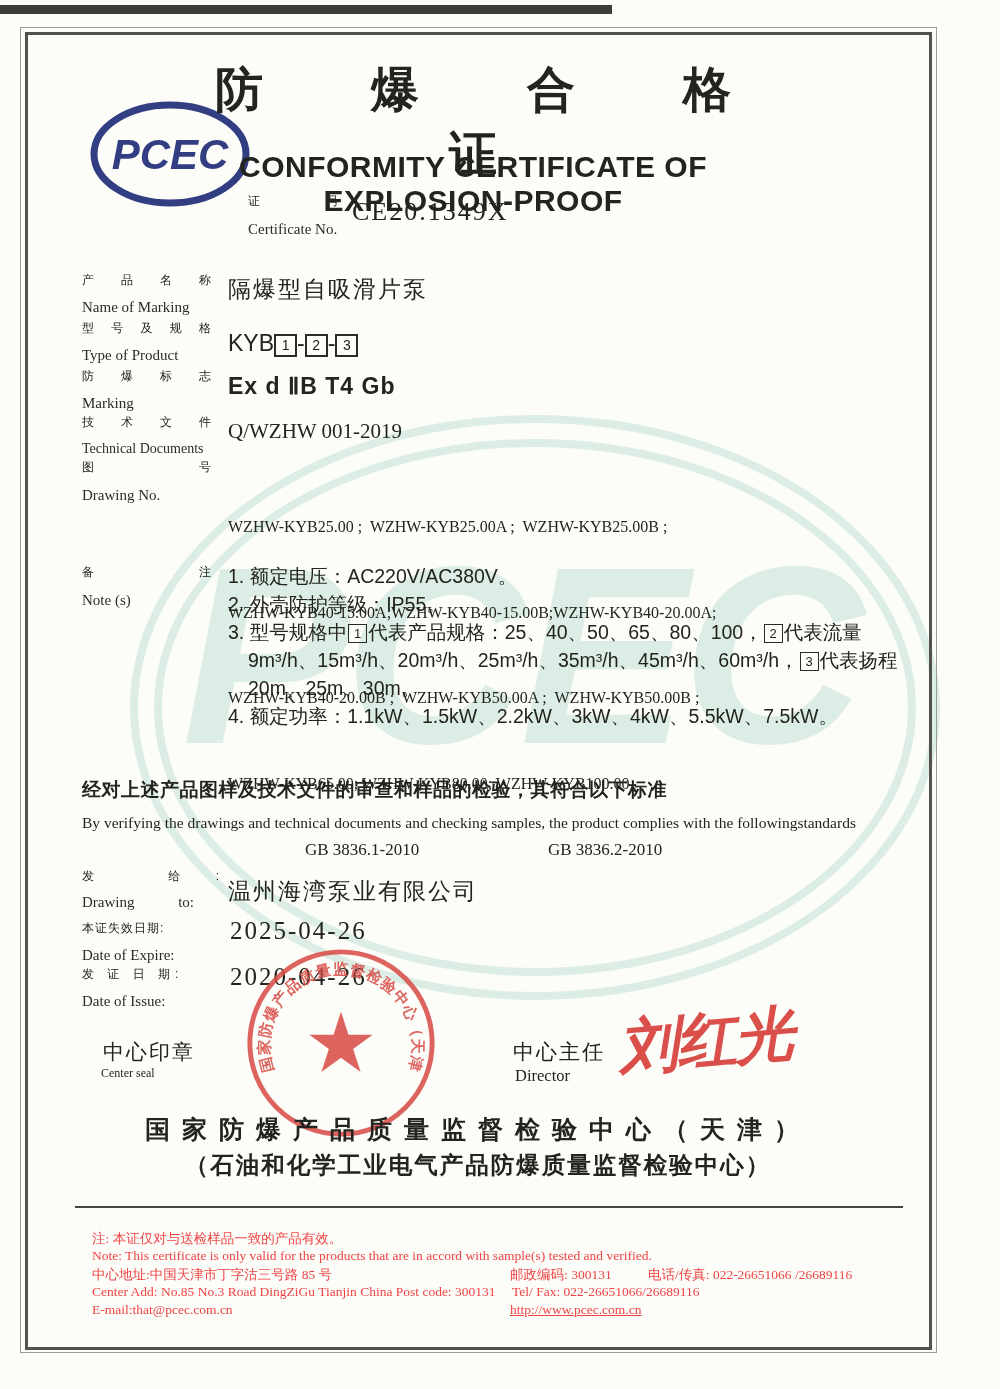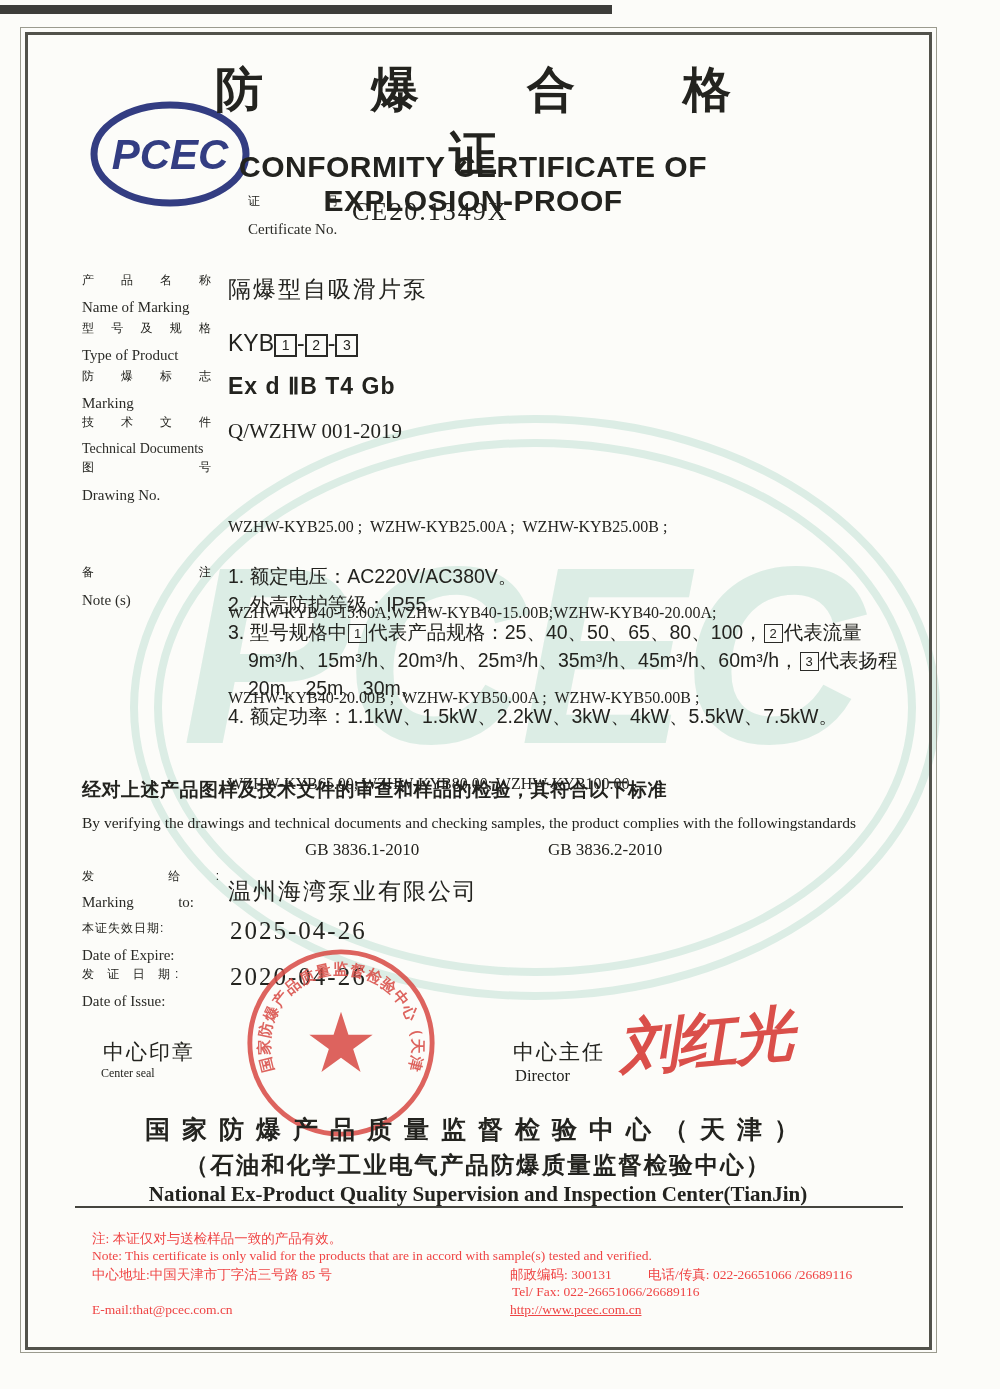--- a/index.html
+++ b/index.html
@@ -106,21 +106,21 @@
     <div style="padding-left:20px;">20m、25m、30m。</div>
     <div>4. 额定功率：1.1kW、1.5kW、2.2kW、3kW、4kW、5.5kW、7.5kW。</div>
   </div>
 
   <div class="abs stmt-en" style="left:82px;top:814px;width:830px;">By verifying the drawings and technical documents and checking samples, the product complies with the followingstandards</div>
   <div class="abs stmt-cn" style="left:82px;top:777px;width:800px;">经对上述产品图样及技术文件的审查和样品的检验，其符合以下标准</div>
   <div class="abs gb" style="left:305px;top:840px;">GB 3836.1-2010</div>
   <div class="abs gb" style="left:548px;top:840px;">GB 3836.2-2010</div>
 
   <div class="abs lab-cn jl" style="left:82px;top:868px;width:138px;">发 给:</div>
-  <div class="abs lab-en jl" style="left:82px;top:894px;width:112px;">Marking to:</div>
+  <div class="abs lab-en jl" style="left:82px;top:894px;width:112px;">Drawing to:</div>
   <div class="abs cnval" style="left:228px;top:876px;">温州海湾泵业有限公司</div>
 
   <div class="abs lab-cn" style="left:82px;top:920px;">本证失效日期:</div>
   <div class="abs lab-en" style="left:82px;top:947px;">Date of Expire:</div>
   <div class="abs bigval" style="left:230px;top:917px;font-size:25px;">2025-04-26</div>
 
   <div class="abs lab-cn" style="left:82px;top:966px;letter-spacing:5px;">发 证 日 期:</div>
   <div class="abs lab-en" style="left:82px;top:993px;">Date of Issue:</div>
   <div class="abs bigval" style="left:230px;top:963px;font-size:25px;">2020-04-26</div>
 
@@ -137,25 +137,25 @@
     </defs>
     <circle cx="100" cy="100" r="93" fill="none" stroke="#d94f49" stroke-width="5"></circle>
     <polygon fill="#d94f49" points="100,68 107.6,91.5 132.3,91.5 112.4,106 120,129.5 100,115 80,129.5 87.6,106 67.7,91.5 92.4,91.5"></polygon>
     <text font-size="15.5" fill="#d94f49" font-weight="bold" letter-spacing="1">
       <textPath href="#sealArc">国家防爆产品质量监督检验中心（天津）</textPath>
     </text>
   </svg>
 
   <div class="abs org1" style="left:38px;top:1113px;width:880px;">国家防爆产品质量监督检验中心（天津）</div>
   <div class="abs org2" style="left:38px;top:1149px;width:880px;">（石油和化学工业电气产品防爆质量监督检验中心）</div>
-  <div class="abs org3" style="left:38px;top:1182px;width:880px;">National Ex-Product Quality Supervision and Inspection Center(TianJin)</div>
   <div class="abs" style="left:75px;top:1206px;width:828px;height:2px;background:#45453f;"></div>
 
   <div class="abs foot" style="left:92px;top:1230px;">注: 本证仅对与送检样品一致的产品有效。</div>
   <div class="abs foot" style="left:92px;top:1248px;">Note: This certificate is only valid for the products that are in accord with sample(s) tested and verified.</div>
   <div class="abs foot" style="left:92px;top:1266px;">中心地址:中国天津市丁字沽三号路 85 号</div>
   <div class="abs foot" style="left:510px;top:1266px;">邮政编码: 300131</div>
   <div class="abs foot" style="left:648px;top:1266px;">电话/传真: 022-26651066 /26689116</div>
+  <div class="abs foot" style="left:92px;top:1284px;">Center Add: No.85 No.3 Road DingZiGu Tianjin China Post code: 300131</div>
   <div class="abs foot" style="left:512px;top:1284px;">Tel/ Fax: 022-26651066/26689116</div>
   <div class="abs foot" style="left:92px;top:1302px;">E-mail:that@pcec.com.cn</div>
   <div class="abs foot" style="left:510px;top:1302px;text-decoration:underline;">http://www.pcec.com.cn</div>
 
 </div>
 
 </body></html>

